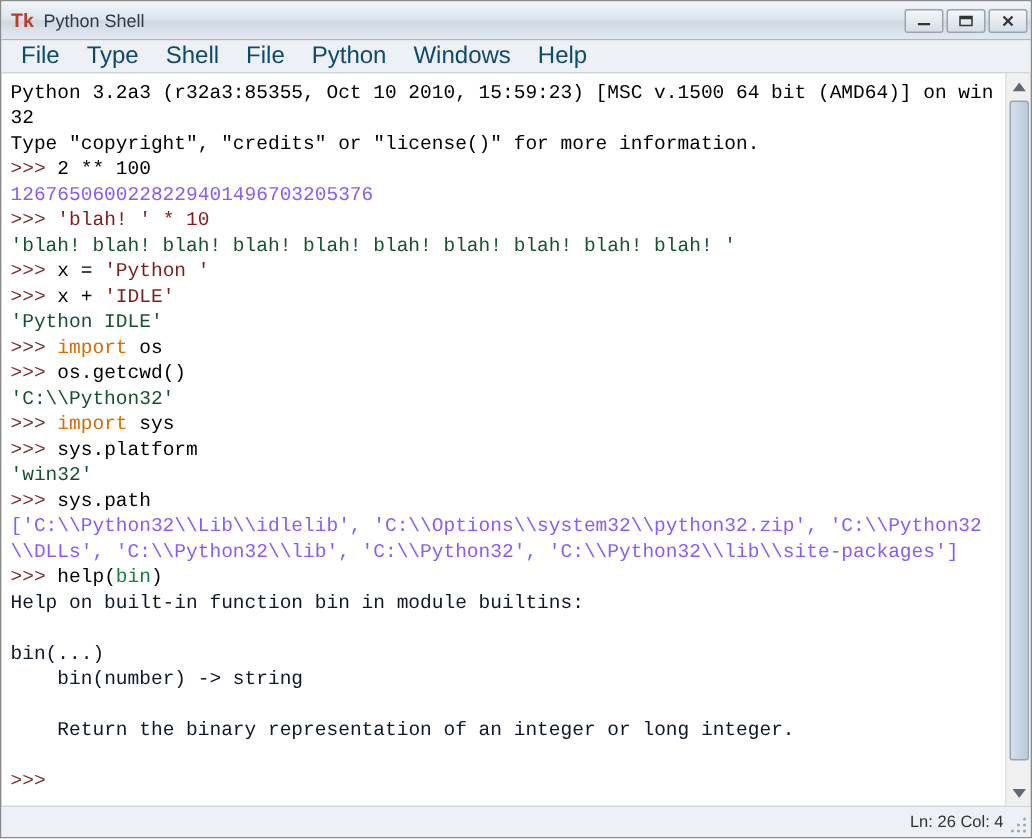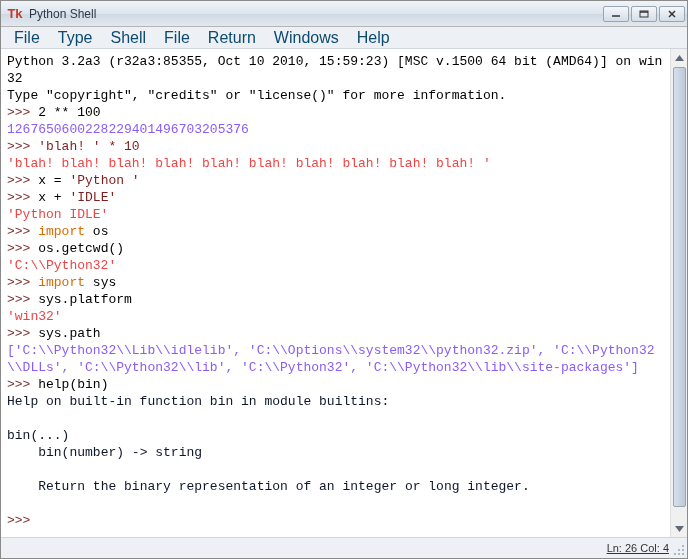--- a/index.html
+++ b/index.html
@@ -121,35 +121,34 @@
   .statusbar {
     height: 20px;
     background: #edf1f6;
     display: flex;
     align-items: center;
     justify-content: flex-end;
     padding: 0 18px 0 6px;
     font-size: 11px;
     color: #333;
     position: relative;
-    text-decoration: underline;
   }
   .resize-grip {
     position: absolute;
     right: 2px;
     bottom: 2px;
     width: 12px;
     height: 12px;
   }
   .prompt { color: #7a3333; }
   .kw { color: #d96c00; }
   .output-num { color: #8b5cf6; }
-  .output-str { color: #ef4444; }
+  .output-str { color: #14532d; }
   .string { color: #7f1d1d; }
-  .builtin { color: #000000; }
+  .builtin { color: #15803d; }
   .stdout { color: #0f172a; }
 </style>
 </head>
 <body>
 
 <div class="window">
 
   <div class="titlebar">
     <div class="app-icon">Tk</div>
     <div class="titlebar-title">Python Shell</div>
@@ -172,21 +171,21 @@
           </svg>
       </div>
     </div>
   </div>
 
   <div class="menubar">
     <div class="menu-item">File</div>
     <div class="menu-item">Type</div>
     <div class="menu-item">Shell</div>
     <div class="menu-item">File</div>
-    <div class="menu-item">Return</div>
+    <div class="menu-item">Python</div>
     <div class="menu-item">Windows</div>
     <div class="menu-item">Help</div>
   </div>
 
   <div class="content-wrap">
     <div class="content"><span>Python 3.2a3 (r32a3:85355, Oct 10 2010, 15:59:23) [MSC v.1500 64 bit (AMD64)] on win32</span>
 <span>Type "copyright", "credits" or "license()" for more information.</span>
 <span class="prompt">&gt;&gt;&gt; </span><span>2 ** 100</span>
 <span class="output-num">1267650600228229401496703205376</span>
 <span class="prompt">&gt;&gt;&gt; </span><span class="string">'blah! ' * 10</span>

